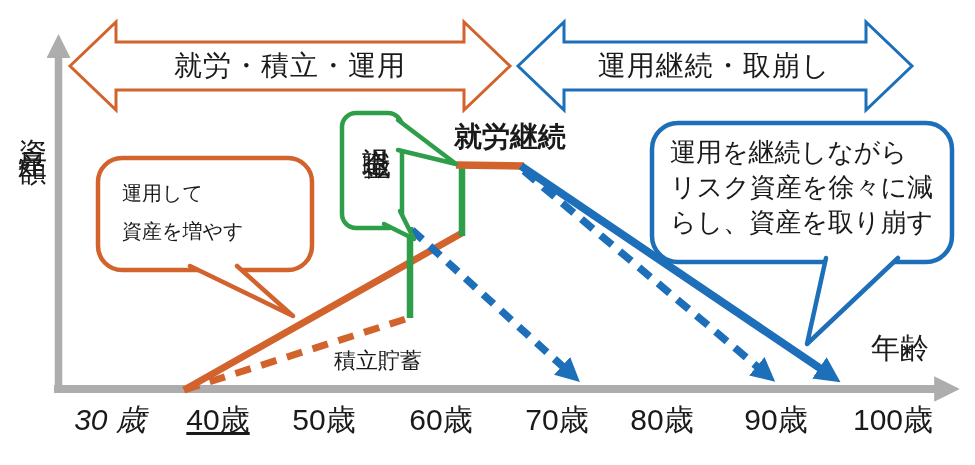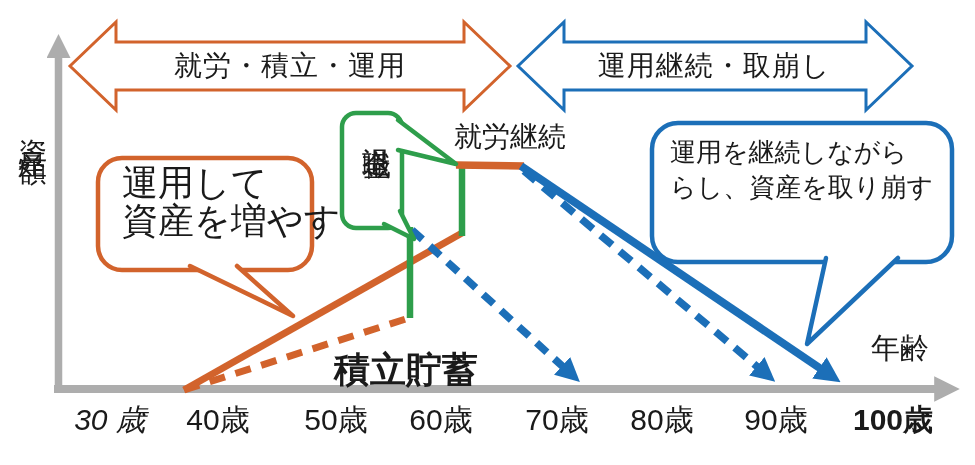--- a/index.html
+++ b/index.html
@@ -13,25 +13,25 @@
     position:absolute;top:66px;transform:translate(-50%,-50%);
     font-size:28px;font-weight:500;letter-spacing:1px;white-space:nowrap;font-family:Liberation Mono, monospace;
   }
   .orange-phase{left:290px;}
   .blue-phase{left:714px;}
   .y-axis-label{
     left:13px;top:116px;writing-mode:vertical-rl;text-orientation:upright;
     font-size:29px;font-weight:500;letter-spacing:8px;
   }
   .x-axis-label{left:871px;top:329px;font-size:29px;font-weight:500;text-align:center;}
-  .label-work{left:454px;top:118px;font-size:28px;font-weight:400;}
+  .label-work{left:454px;top:118px;font-size:28px;font-weight:700;}
   .label-invest{left:132px;top:300px;font-size:29px;font-weight:500;}
-  .label-save{left:334px;top:346px;font-size:36px;font-weight:700;}
+  .label-save{left:334px;top:346px;font-size:22px;font-weight:400;}
   .bubble-text{position:absolute;font-weight:500;}
-  .grow-bubble-text{left:122px;top:164px;font-size:36px;line-height:38px;}
+  .grow-bubble-text{left:122px;top:174px;font-size:20px;line-height:38px;}
   .drawdown-bubble-text{left:670px;top:135px;font-size:26px;line-height:35px;}
   .retirement-box-text{
     left:357px;top:124px;writing-mode:vertical-rl;text-orientation:upright;
     font-size:29px;font-weight:500;letter-spacing:2px;
   }
   .tick{
     position:absolute;top:400px;transform:translateX(-50%);
     font-size:30px;font-weight:500;white-space:nowrap;
   }
 </style>
@@ -74,30 +74,31 @@
 
   <div class="abs y-axis-label">資産額</div>
   <div class="abs x-axis-label">年齢</div>
 
   <div class="bubble-text grow-bubble-text">
       <div>運用して</div>
       <div>資産を増やす</div>
     </div>
   <div class="bubble-text drawdown-bubble-text">
       <div>運用を継続しながら</div>
+      <div>リスク資産を徐々に減</div>
       <div>らし、資産を取り崩す</div>
     </div>
 
   <div class="abs retirement-box-text">退職金</div>
   <div class="abs label-work">就労継続</div>
   <div class="abs label-save">積立貯蓄</div>
 
   <div id="ticks">
       <span class="tick" style="left: 110px; font-style: italic;">30 歳</span>
-      <span class="tick" style="left: 218px;">40歳</span>
-      <span class="tick" style="left: 336px;">50歳</span>
+      <span class="tick" style="left: 218px; text-decoration: underline;">40歳</span>
+      <span class="tick" style="left: 324px;">50歳</span>
       <span class="tick" style="left: 441px;">60歳</span>
       <span class="tick" style="left: 548px; margin-left: 9px;">70歳</span>
       <span class="tick" style="left: 662px;">80歳</span>
       <span class="tick" style="left: 776px;">90歳</span>
-      <span class="tick" style="left: 893px; font-weight: bold;">100歳</span>
+      <span class="tick" style="left: 893px;">100歳</span>
     </div>
 </div>
 
 </body></html>

